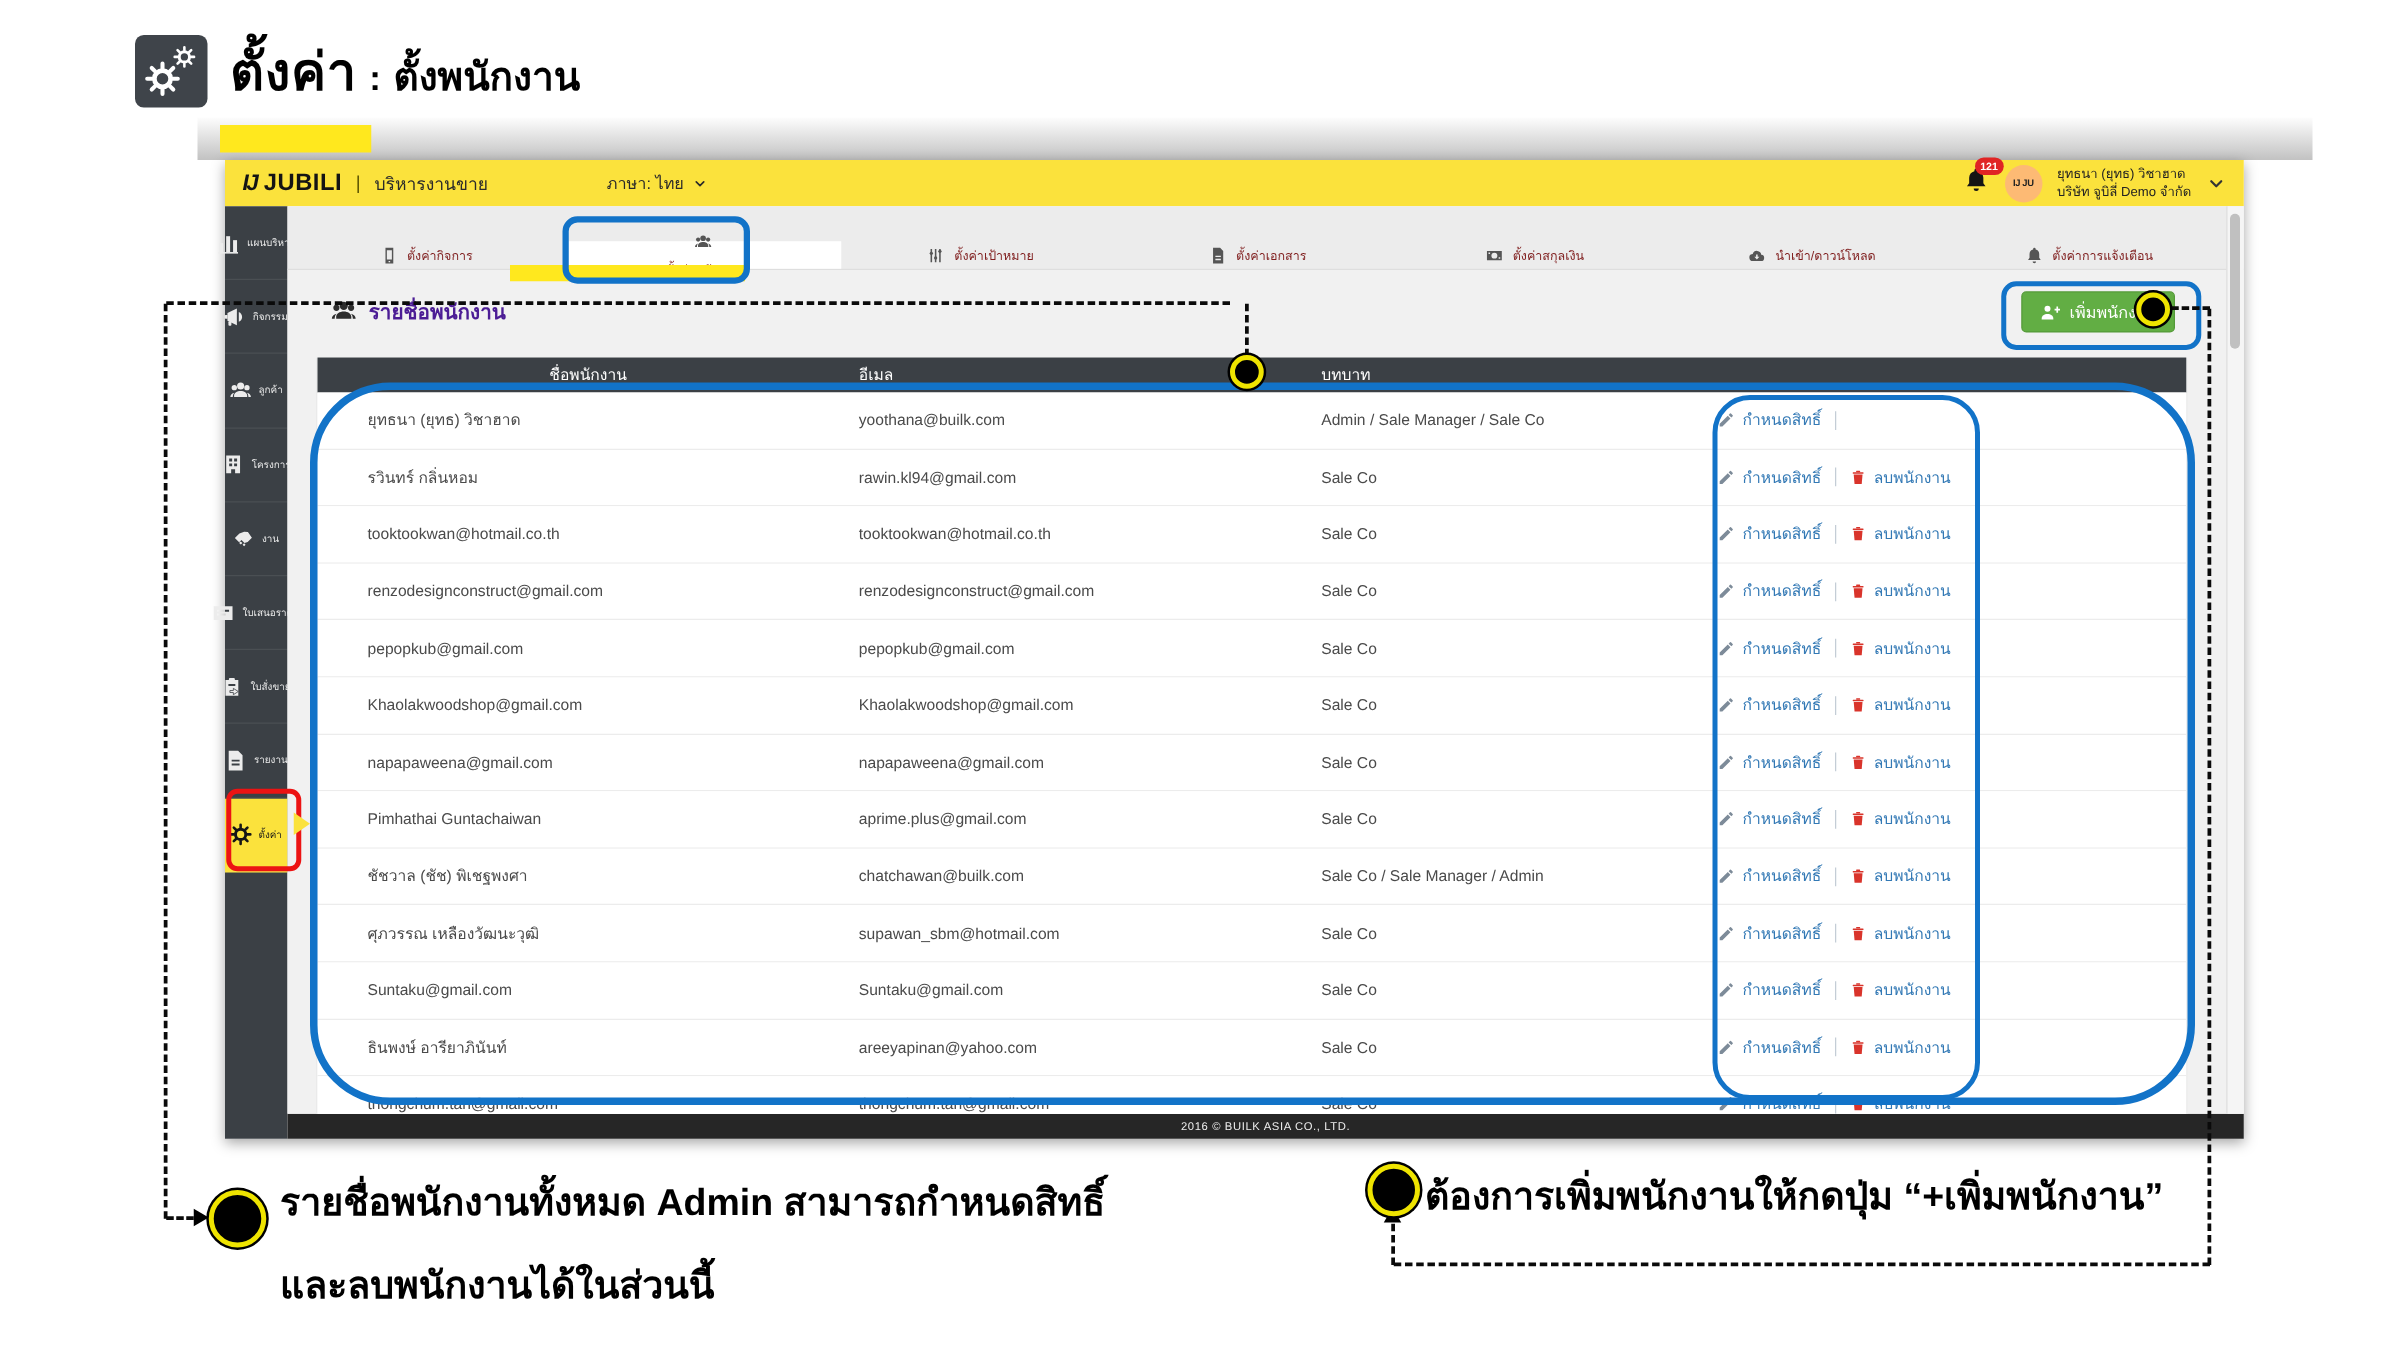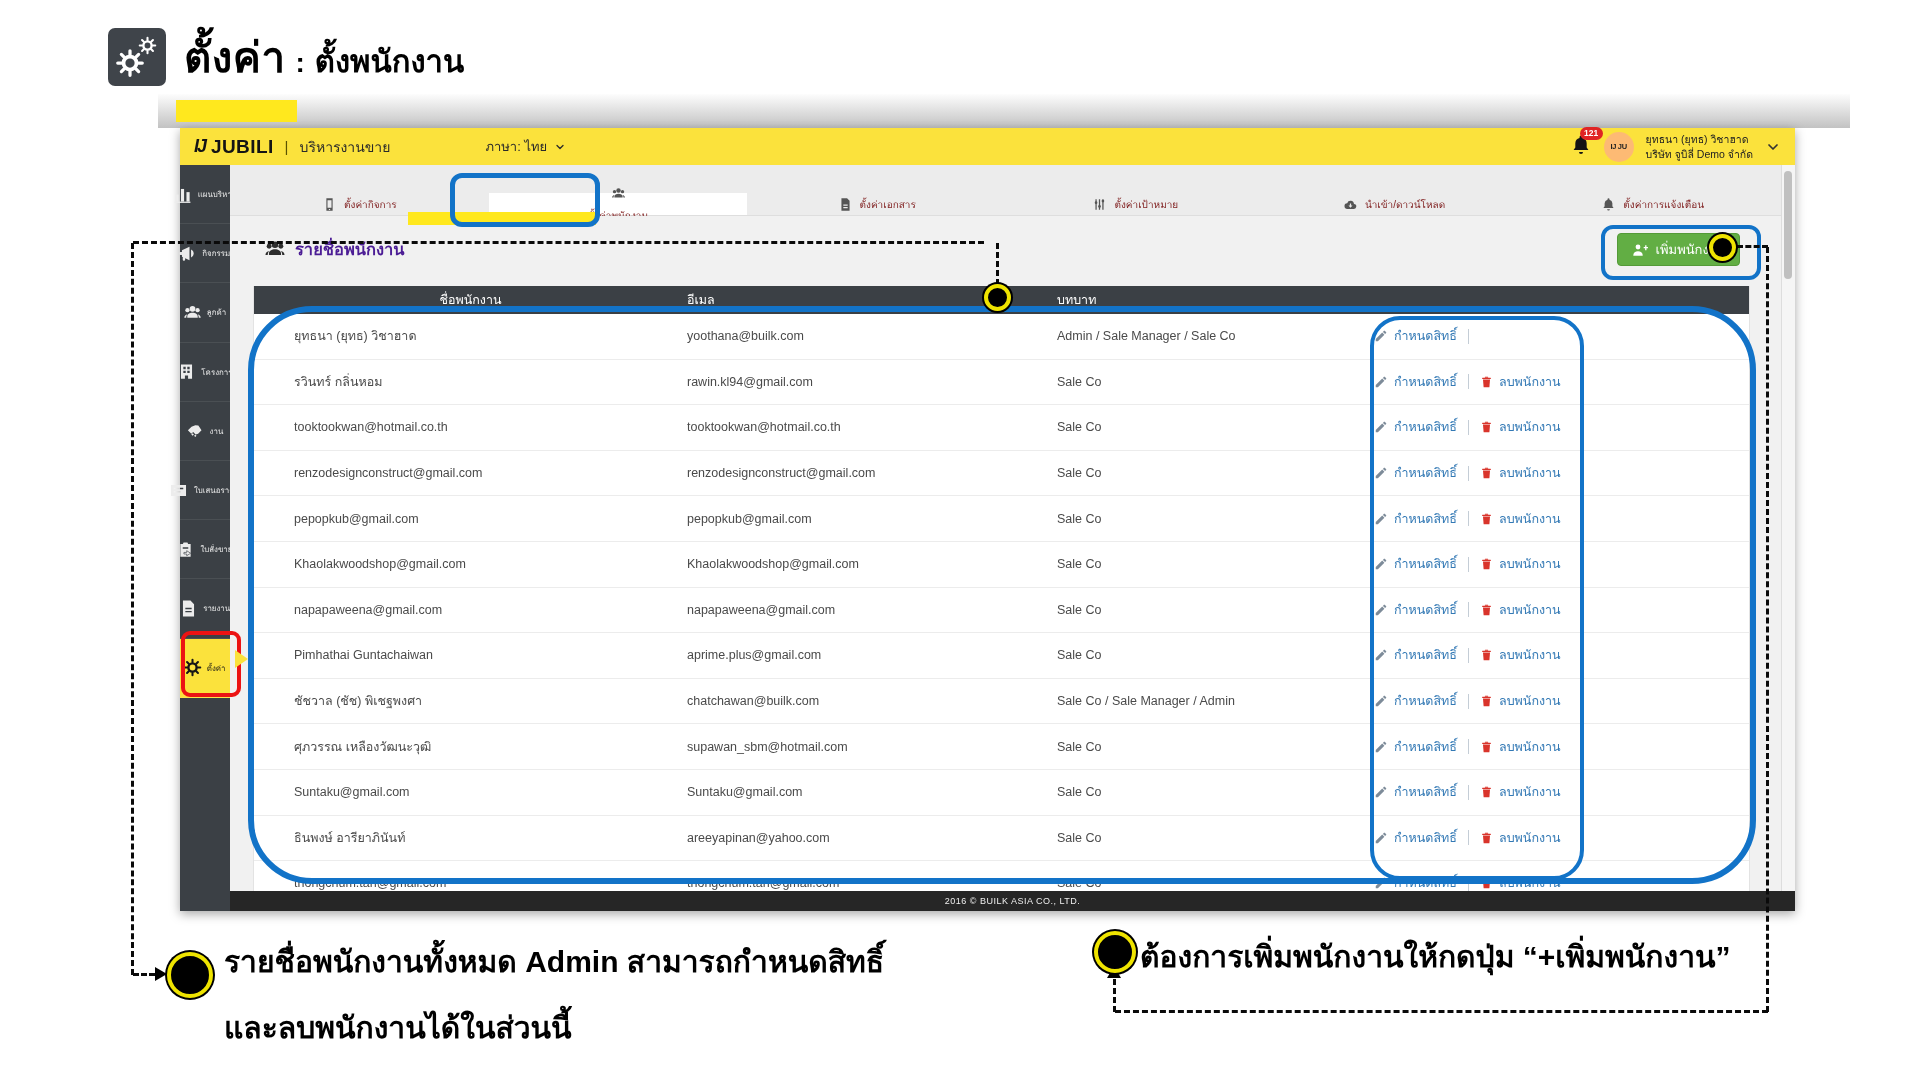--- a/index.html
+++ b/index.html
@@ -307,39 +307,47 @@
                     <path d="M12 12.3c3.6 0 6.6 1.9 6.6 4.6v1.6H5.4v-1.6c0-2.7 3-4.6 6.6-4.6z"></path>
                     <path d="M1.6 18.5c0-2.3 1.7-3.8 4.1-4.3-1 .9-1.6 2.4-1.6 4.3H1.6zM22.4 18.5c0-2.3-1.7-3.8-4.1-4.3 1 .9 1.6 2.4 1.6 4.3h2.5z"></path>
                   </g>
                 </svg>
               </span>
               <span>ตั้งค่าพนักงาน</span>
             </div>
             <div class="tab">
               <span class="icn">
                 <svg viewBox="0 0 24 24" xmlns="http://www.w3.org/2000/svg">
-                  <path fill="currentColor" fill-rule="evenodd" d="M5.5 2h9l4 4v16h-13V2zm3 10h7v1.8h-7V12zm0 4h7v1.8h-7V16z"></path>
-                </svg>
-              </span>
-              <span>ตั้งค่าเอกสาร</span>
-            </div>
-            <div class="tab">
-              <span class="icn">
-                <svg viewBox="0 0 24 24" xmlns="http://www.w3.org/2000/svg">
                   <g stroke="currentColor" stroke-width="2" fill="none">
                     <path d="M6.5 3.5v17M12 3.5v17M17.5 3.5v17"></path>
                   </g>
                   <g fill="currentColor">
                     <circle cx="6.5" cy="9" r="2.1"></circle>
                     <circle cx="12" cy="15" r="2.1"></circle>
                     <circle cx="17.5" cy="6.5" r="2.1"></circle>
                   </g>
                 </svg>
               </span>
               <span>ตั้งค่าเป้าหมาย</span>
+            </div>
+            <div class="tab">
+              <span class="icn">
+                <svg viewBox="0 0 24 24" xmlns="http://www.w3.org/2000/svg">
+                  <path fill="currentColor" fill-rule="evenodd" d="M5.5 2h9l4 4v16h-13V2zm3 10h7v1.8h-7V12zm0 4h7v1.8h-7V16z"></path>
+                </svg>
+              </span>
+              <span>ตั้งค่าเอกสาร</span>
+            </div>
+            <div class="tab">
+              <span class="icn">
+                <svg viewBox="0 0 24 24" xmlns="http://www.w3.org/2000/svg">
+                  <path fill="currentColor" fill-rule="evenodd" d="M2.5 6h19v12h-19V6zm9.5 2.2A3.8 3.8 0 1 0 12 15.8 3.8 3.8 0 0 0 12 8.2zM4.5 8h2v2h-2V8zm13 6h2v2h-2v-2z"></path>
+                </svg>
+              </span>
+              <span>ตั้งค่าสกุลเงิน</span>
             </div>
             <div class="tab">
               <span class="icn">
                 <svg viewBox="0 0 24 24" xmlns="http://www.w3.org/2000/svg">
                   <path fill="currentColor" fill-rule="evenodd" d="M7.3 19a4.6 4.6 0 0 1-.6-9.2A5.6 5.6 0 0 1 17.6 11 4 4 0 0 1 17 19H7.3zm3.7-8.5h2v3h2.2L12 17l-3.2-3.5H11v-3z"></path>
                 </svg>
               </span>
               <span>นำเข้า/ดาวน์โหลด</span>
             </div>
             <div class="tab">

